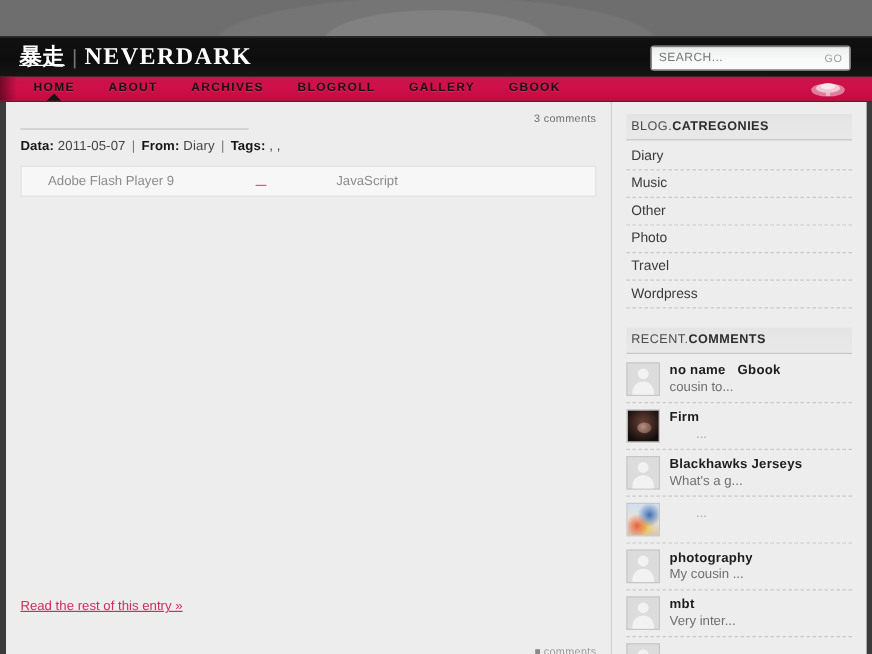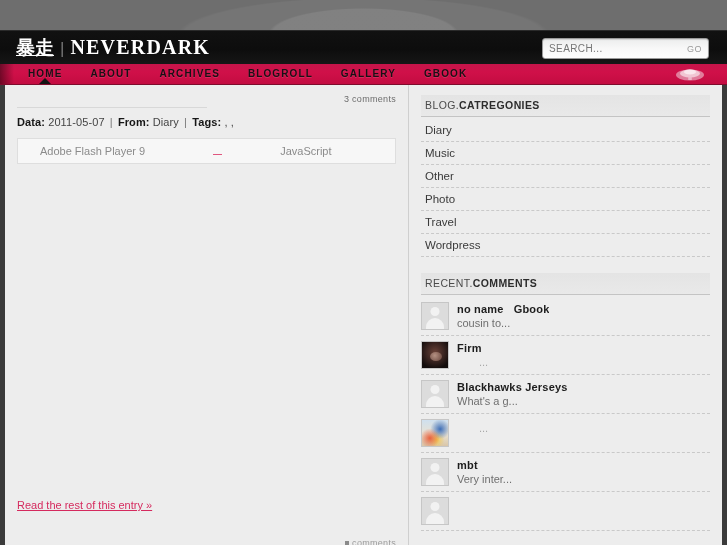--- a/index.html
+++ b/index.html
@@ -163,21 +163,21 @@
     position: relative;
     height: 460px;
     background: #ededed;
     border-left: 5px solid #3b3b3b;
     border-right: 5px solid #3b3b3b;
     display: flex;
   }
 
   .content {
     position: relative;
-    width: 404px;
+    width: 505px;
     background: #ededed;
     border-right: 1px solid #cfcfcf;
     padding: 0 12px;
   }
 
   .comment-count {
     position: absolute;
     right: 12px; top: 9px;
     font-size: 9px;
     color: #6d6d6d;
@@ -472,20 +472,27 @@
         </li>
 
         <li class="cmt-item">
           <div class="avatar photo-anime"></div>
           <div class="cmt-text">
             <div class="cmt-author"></div>
             <div class="cmt-excerpt dim">...</div>
           </div>
         </li>
 
+        <li class="cmt-item">
+          <div class="avatar ph"></div>
+          <div class="cmt-text">
+            <div class="cmt-author">photography</div>
+            <div class="cmt-excerpt">My cousin ...</div>
+          </div>
+        </li>
 
         <li class="cmt-item">
           <div class="avatar ph"></div>
           <div class="cmt-text">
             <div class="cmt-author">mbt</div>
             <div class="cmt-excerpt">Very inter...</div>
           </div>
         </li>
 
         <li class="cmt-item">

